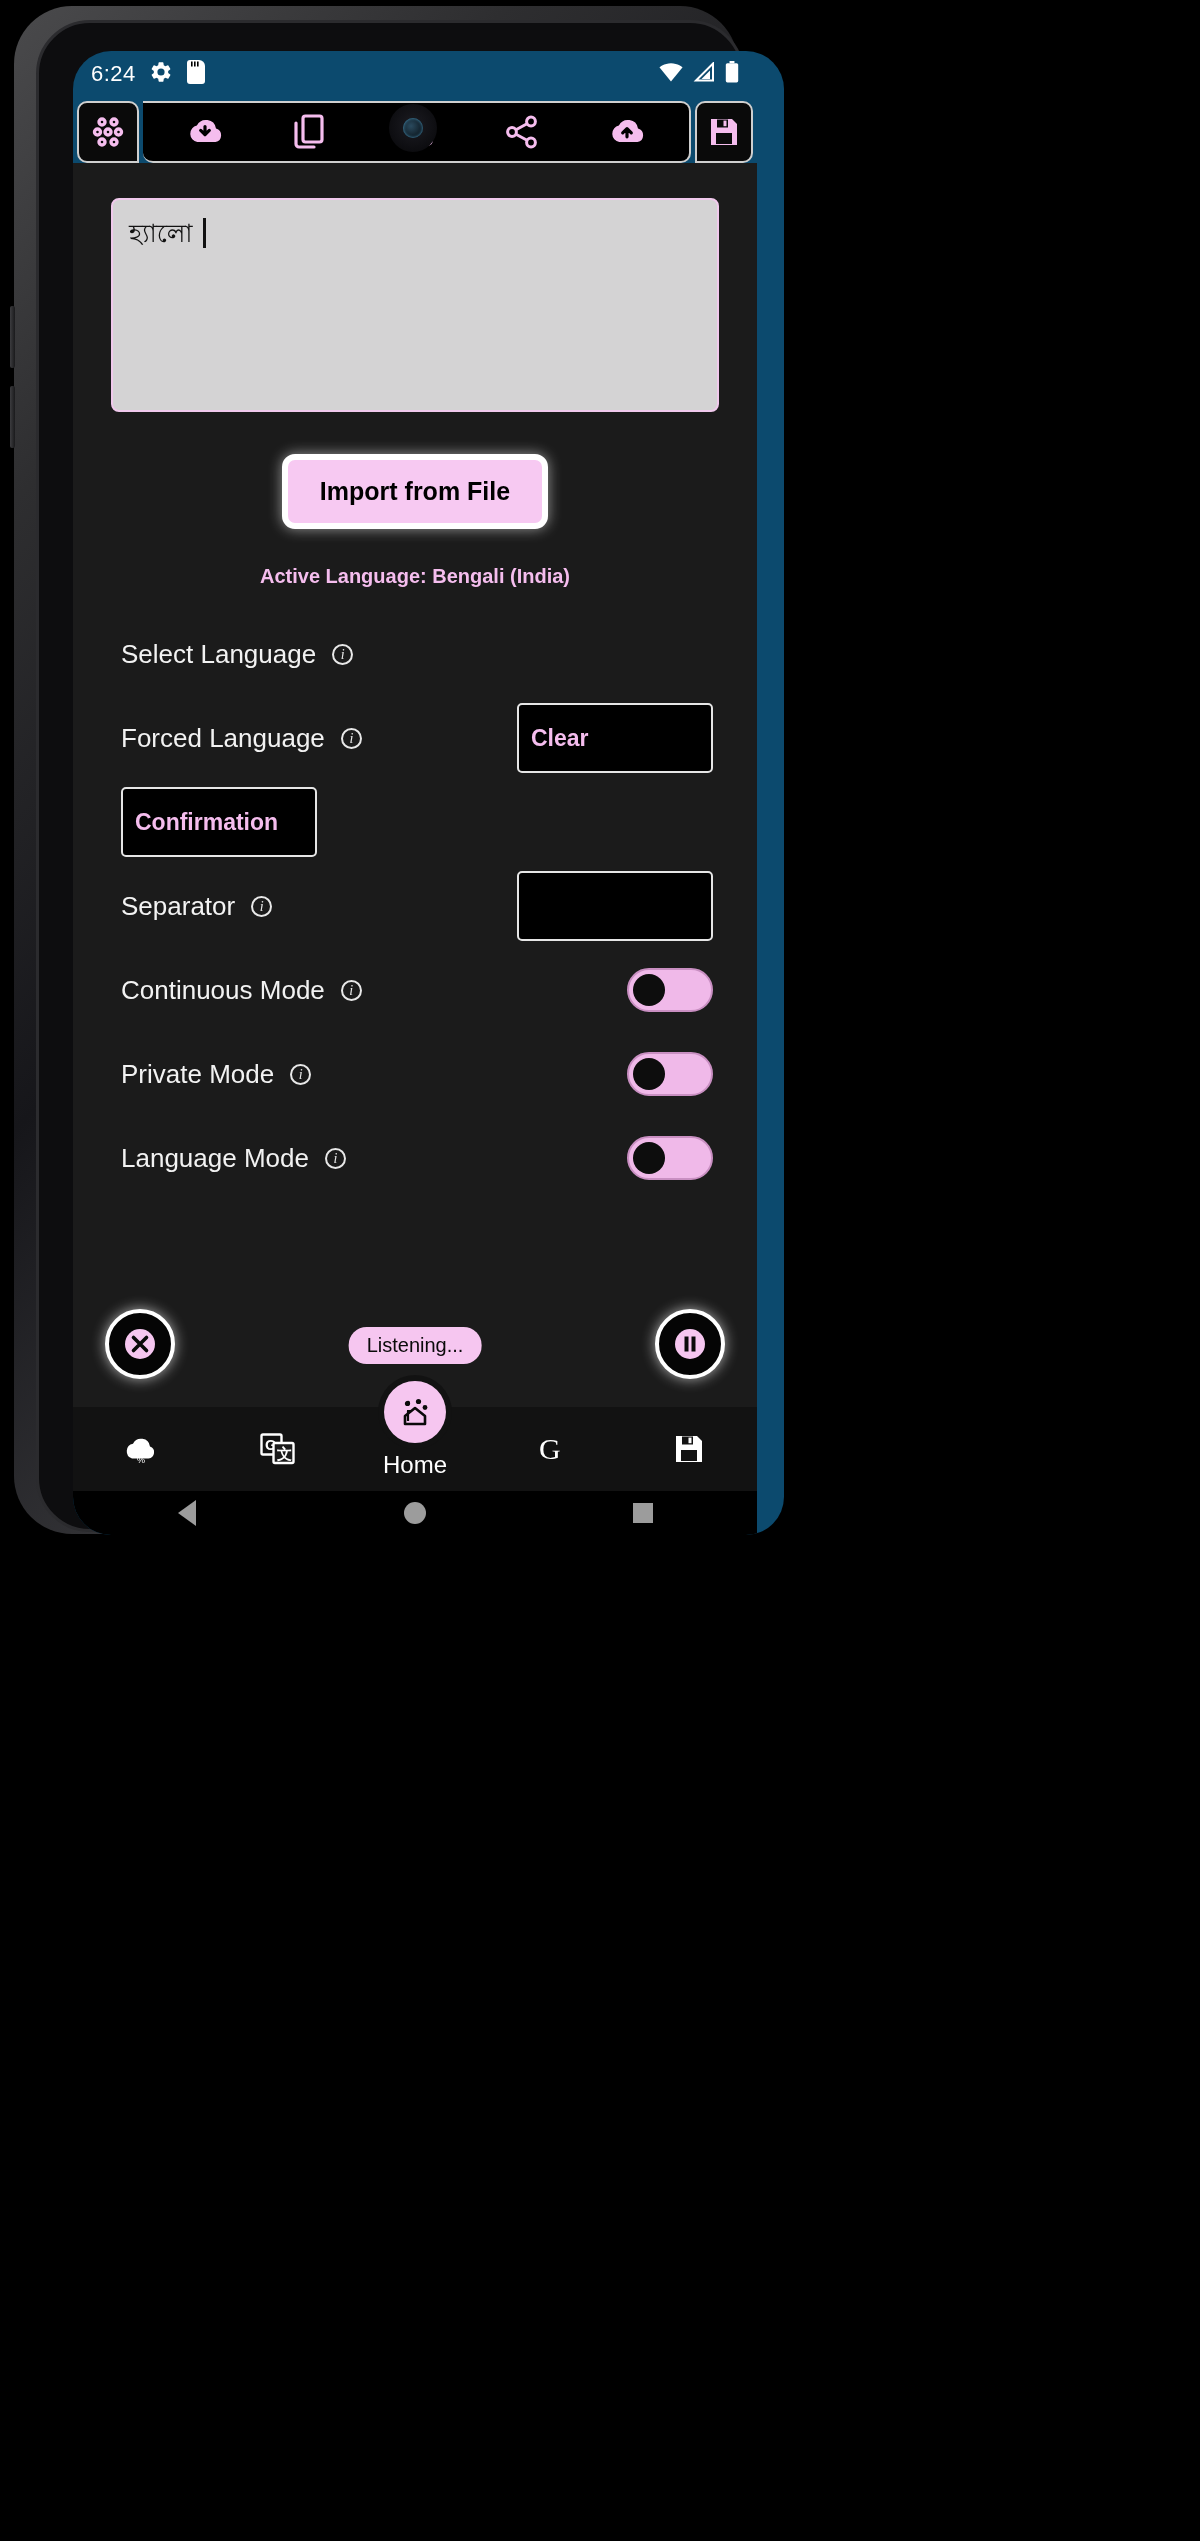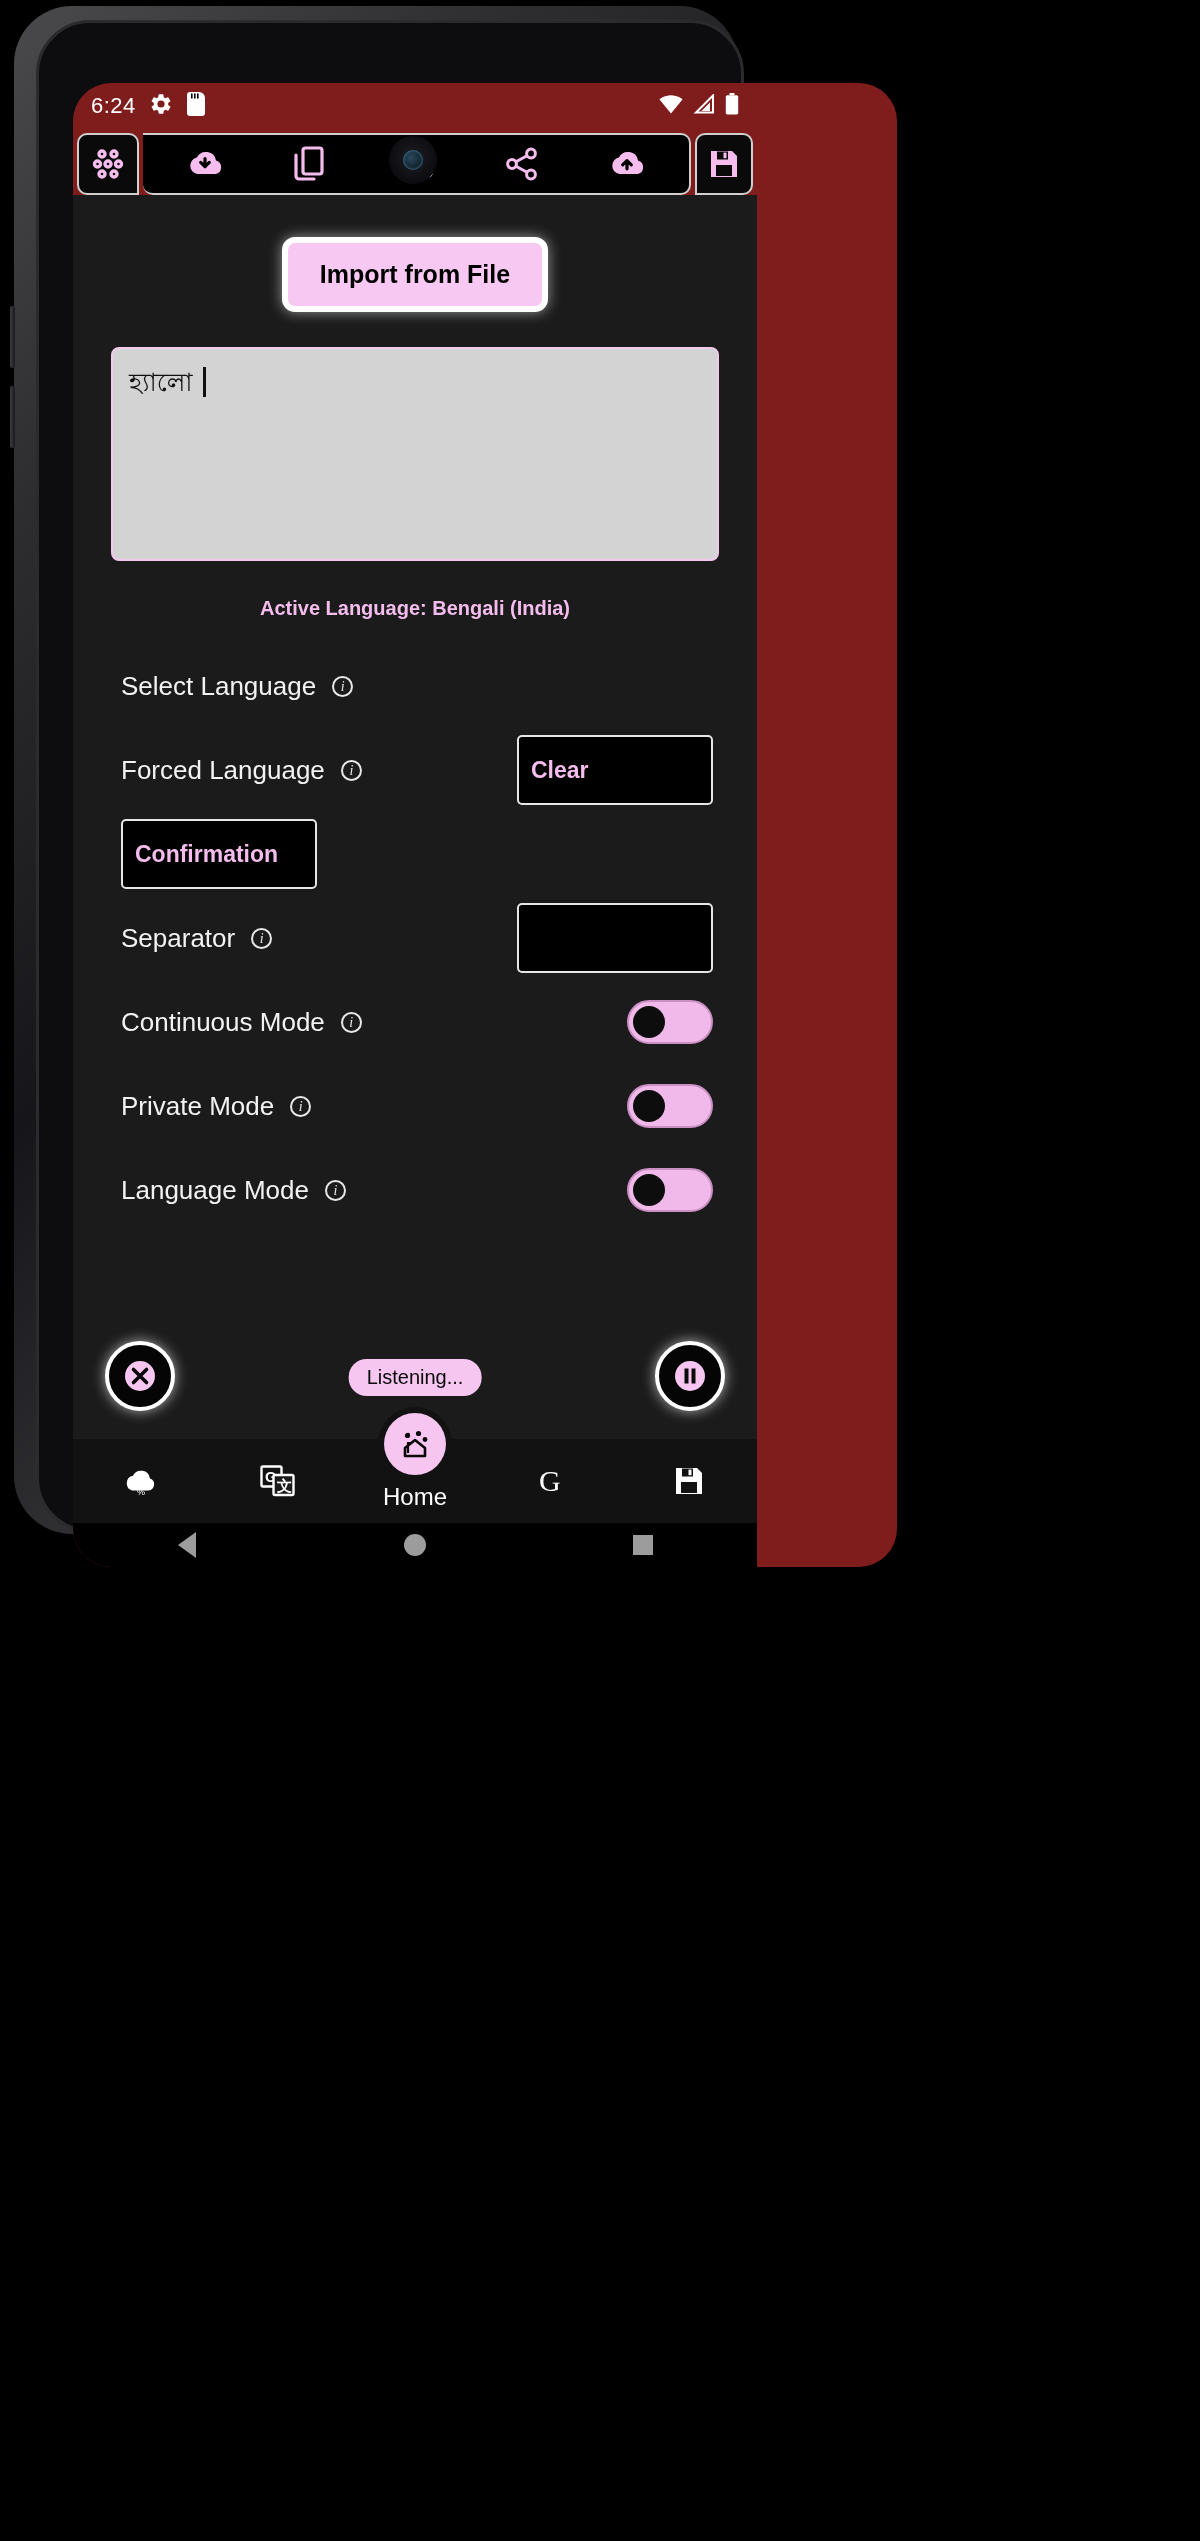--- a/index.html
+++ b/index.html
@@ -28,25 +28,24 @@
     border: 3px solid #2b2b2e;
   }
   .side-button {
     position: absolute;
     background: linear-gradient(90deg,#3c3c3f,#1a1a1c);
     border-radius: 2px;
   }
   #screen {
     position: absolute;
     left: 34px; top: 28px;
-    width: 824px; height: 1484px;
+    width: 711px; height: 1484px;
     border-radius: 38px;
-    background: #7f1d1d;
+    background: #0c4a6e;
     overflow: hidden;
-    margin-top: 32px;
   }
 
   
   #camera-hole {
     position: absolute;
     left: 316px; top: 53px;
     width: 48px; height: 48px;
     border-radius: 50%;
     background: radial-gradient(circle at 50% 45%, #1c1c22 0%, #101014 55%, #060608 100%);
     z-index: 40;
@@ -417,26 +416,26 @@
             <path d="M3 3h21l5 5v21H3z"></path>
             <rect x="9" y="3.5" width="11" height="8" fill="#0a0a0a"></rect>
             <rect x="15.5" y="4.6" width="3" height="5.6" fill="#f5bdee"></rect>
             <rect x="8" y="17" width="16" height="11" fill="#0a0a0a"></rect>
           </svg>
         </div>
       </div>
 
       <div id="app-body">
 
+        <div id="text-area">
+          <span>হ্যালো</span><span id="caret"></span>
+        </div>
+
         <div id="import-wrap">
           <div id="import-button">Import from File</div>
-        </div>
-
-        <div id="text-area">
-          <span>হ্যালো</span><span id="caret"></span>
         </div>
 
         <div id="active-language">Active Language: Bengali (India)</div>
 
         <div id="settings">
 
           <div class="setting-row">
             <div class="setting-label">
               <span>Select Language</span>
               <span class="info-icon">i</span>

